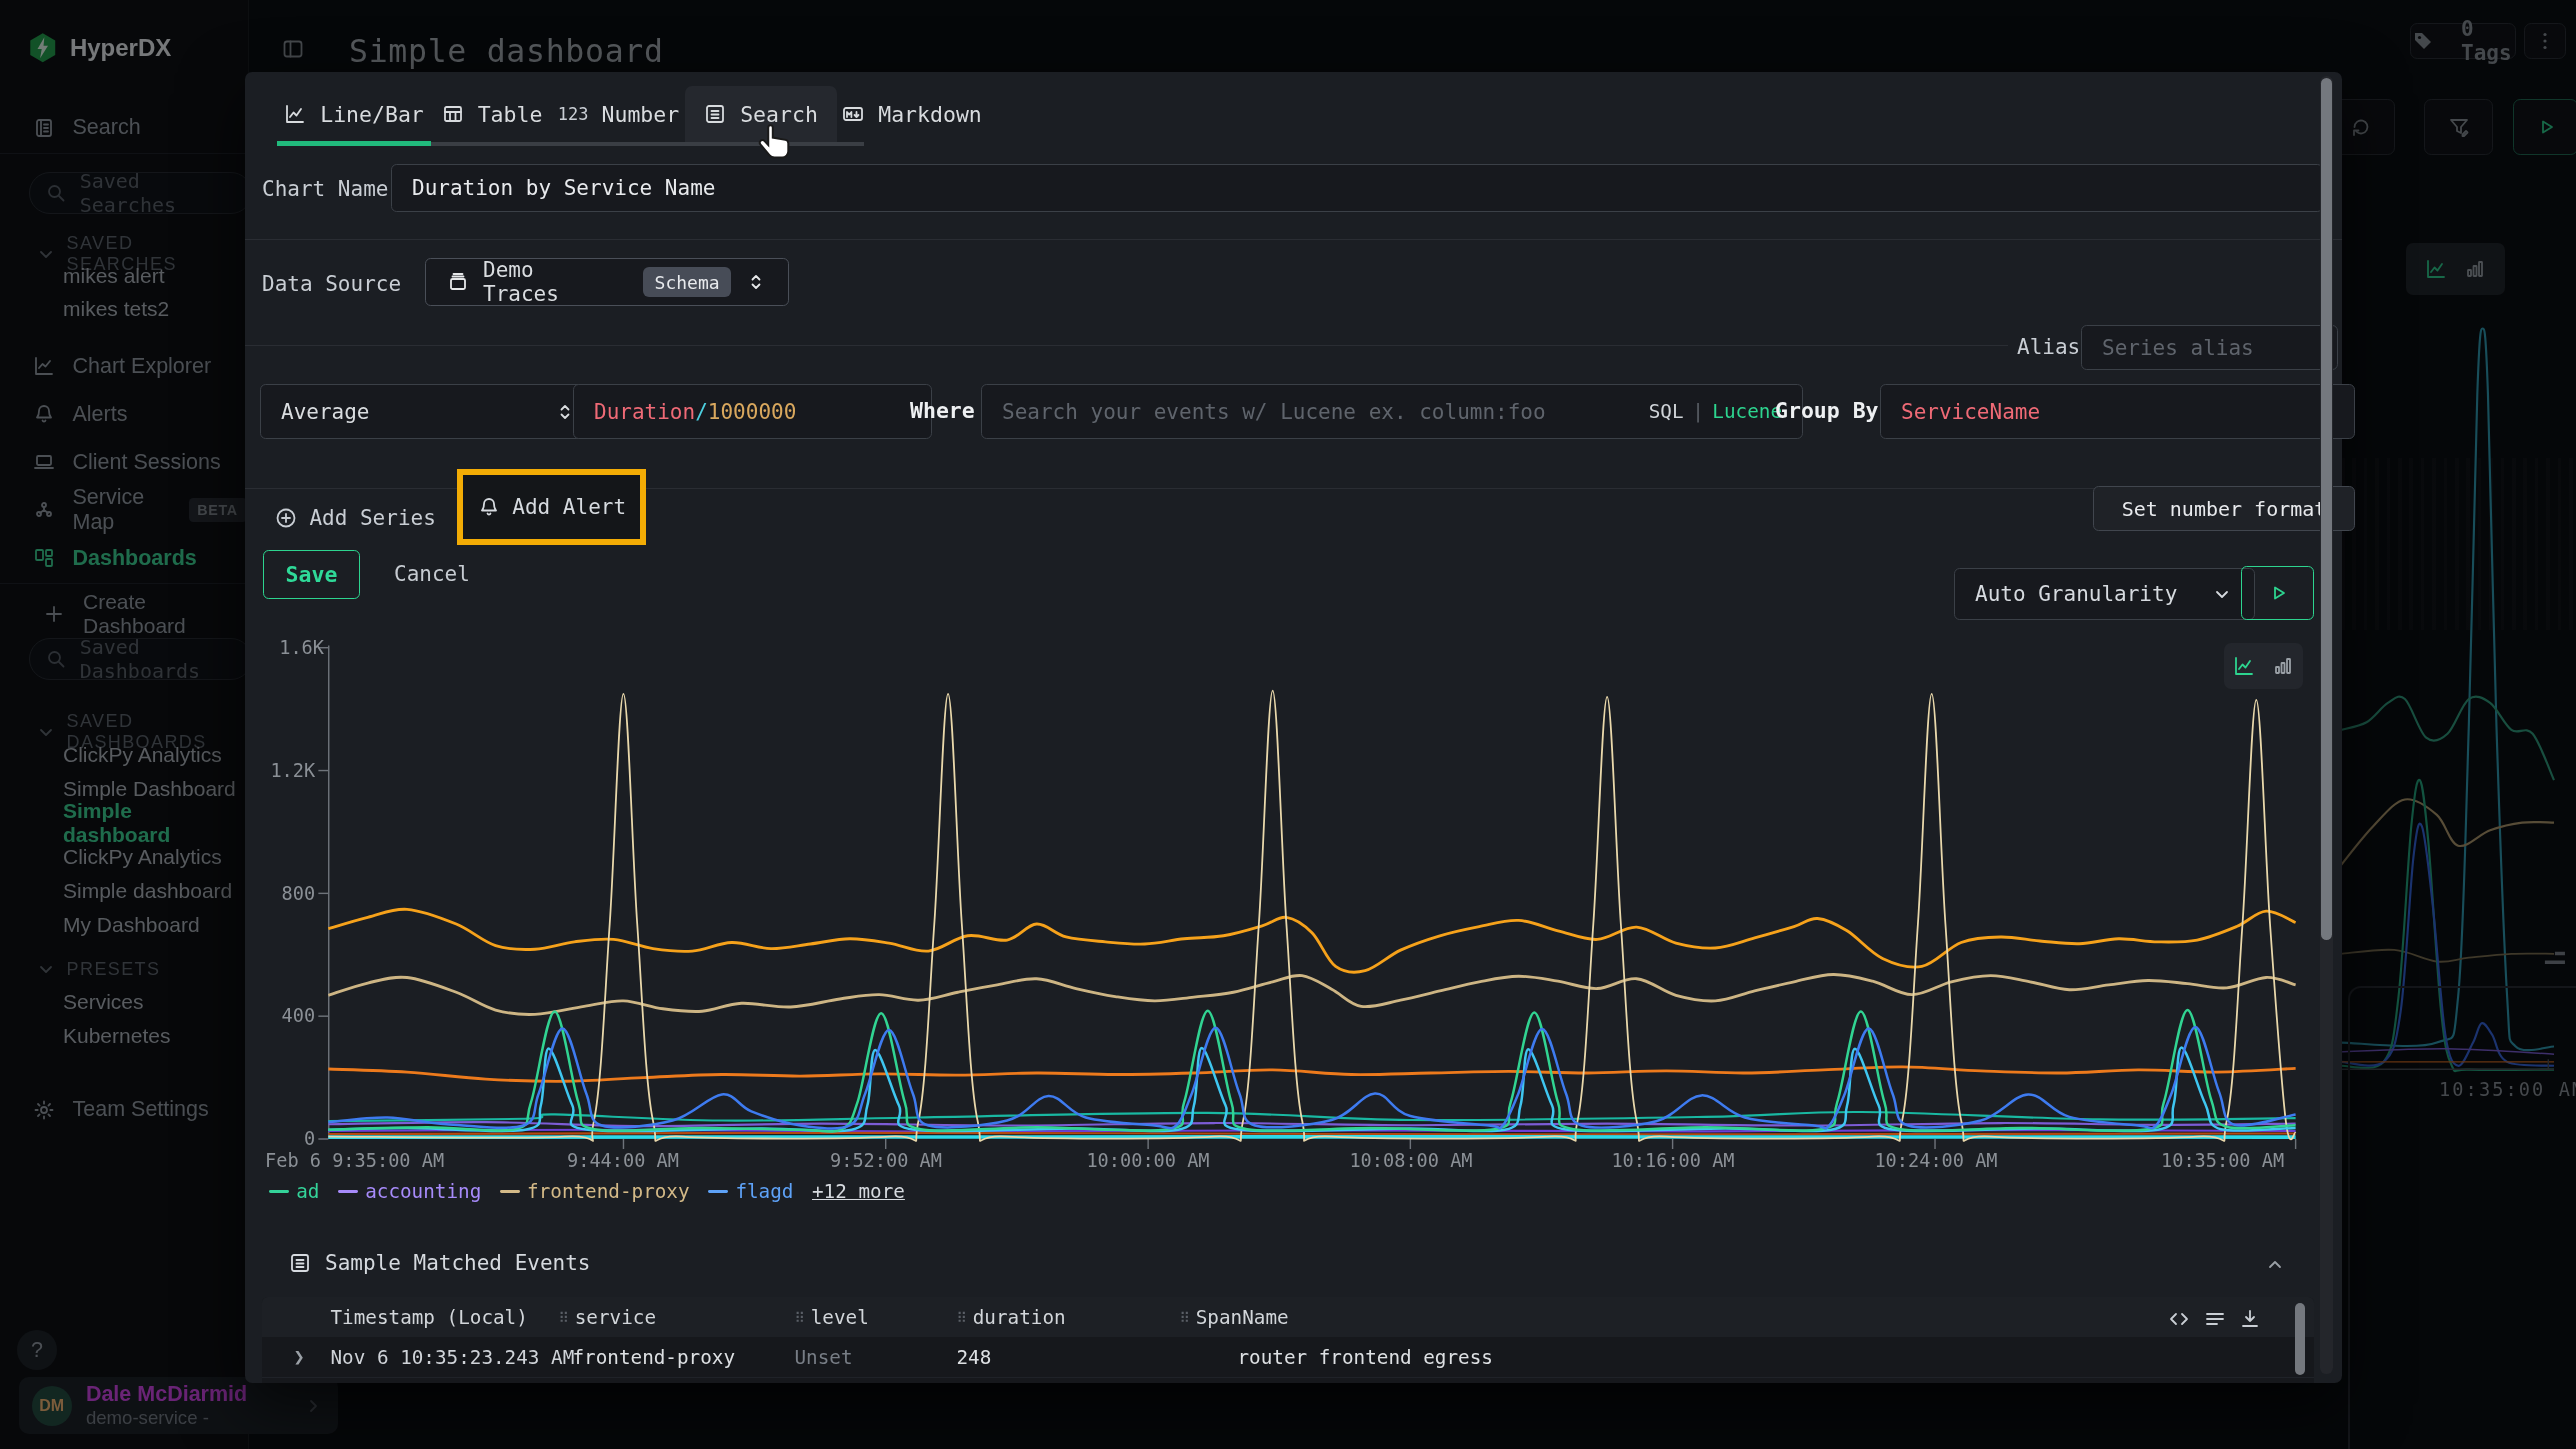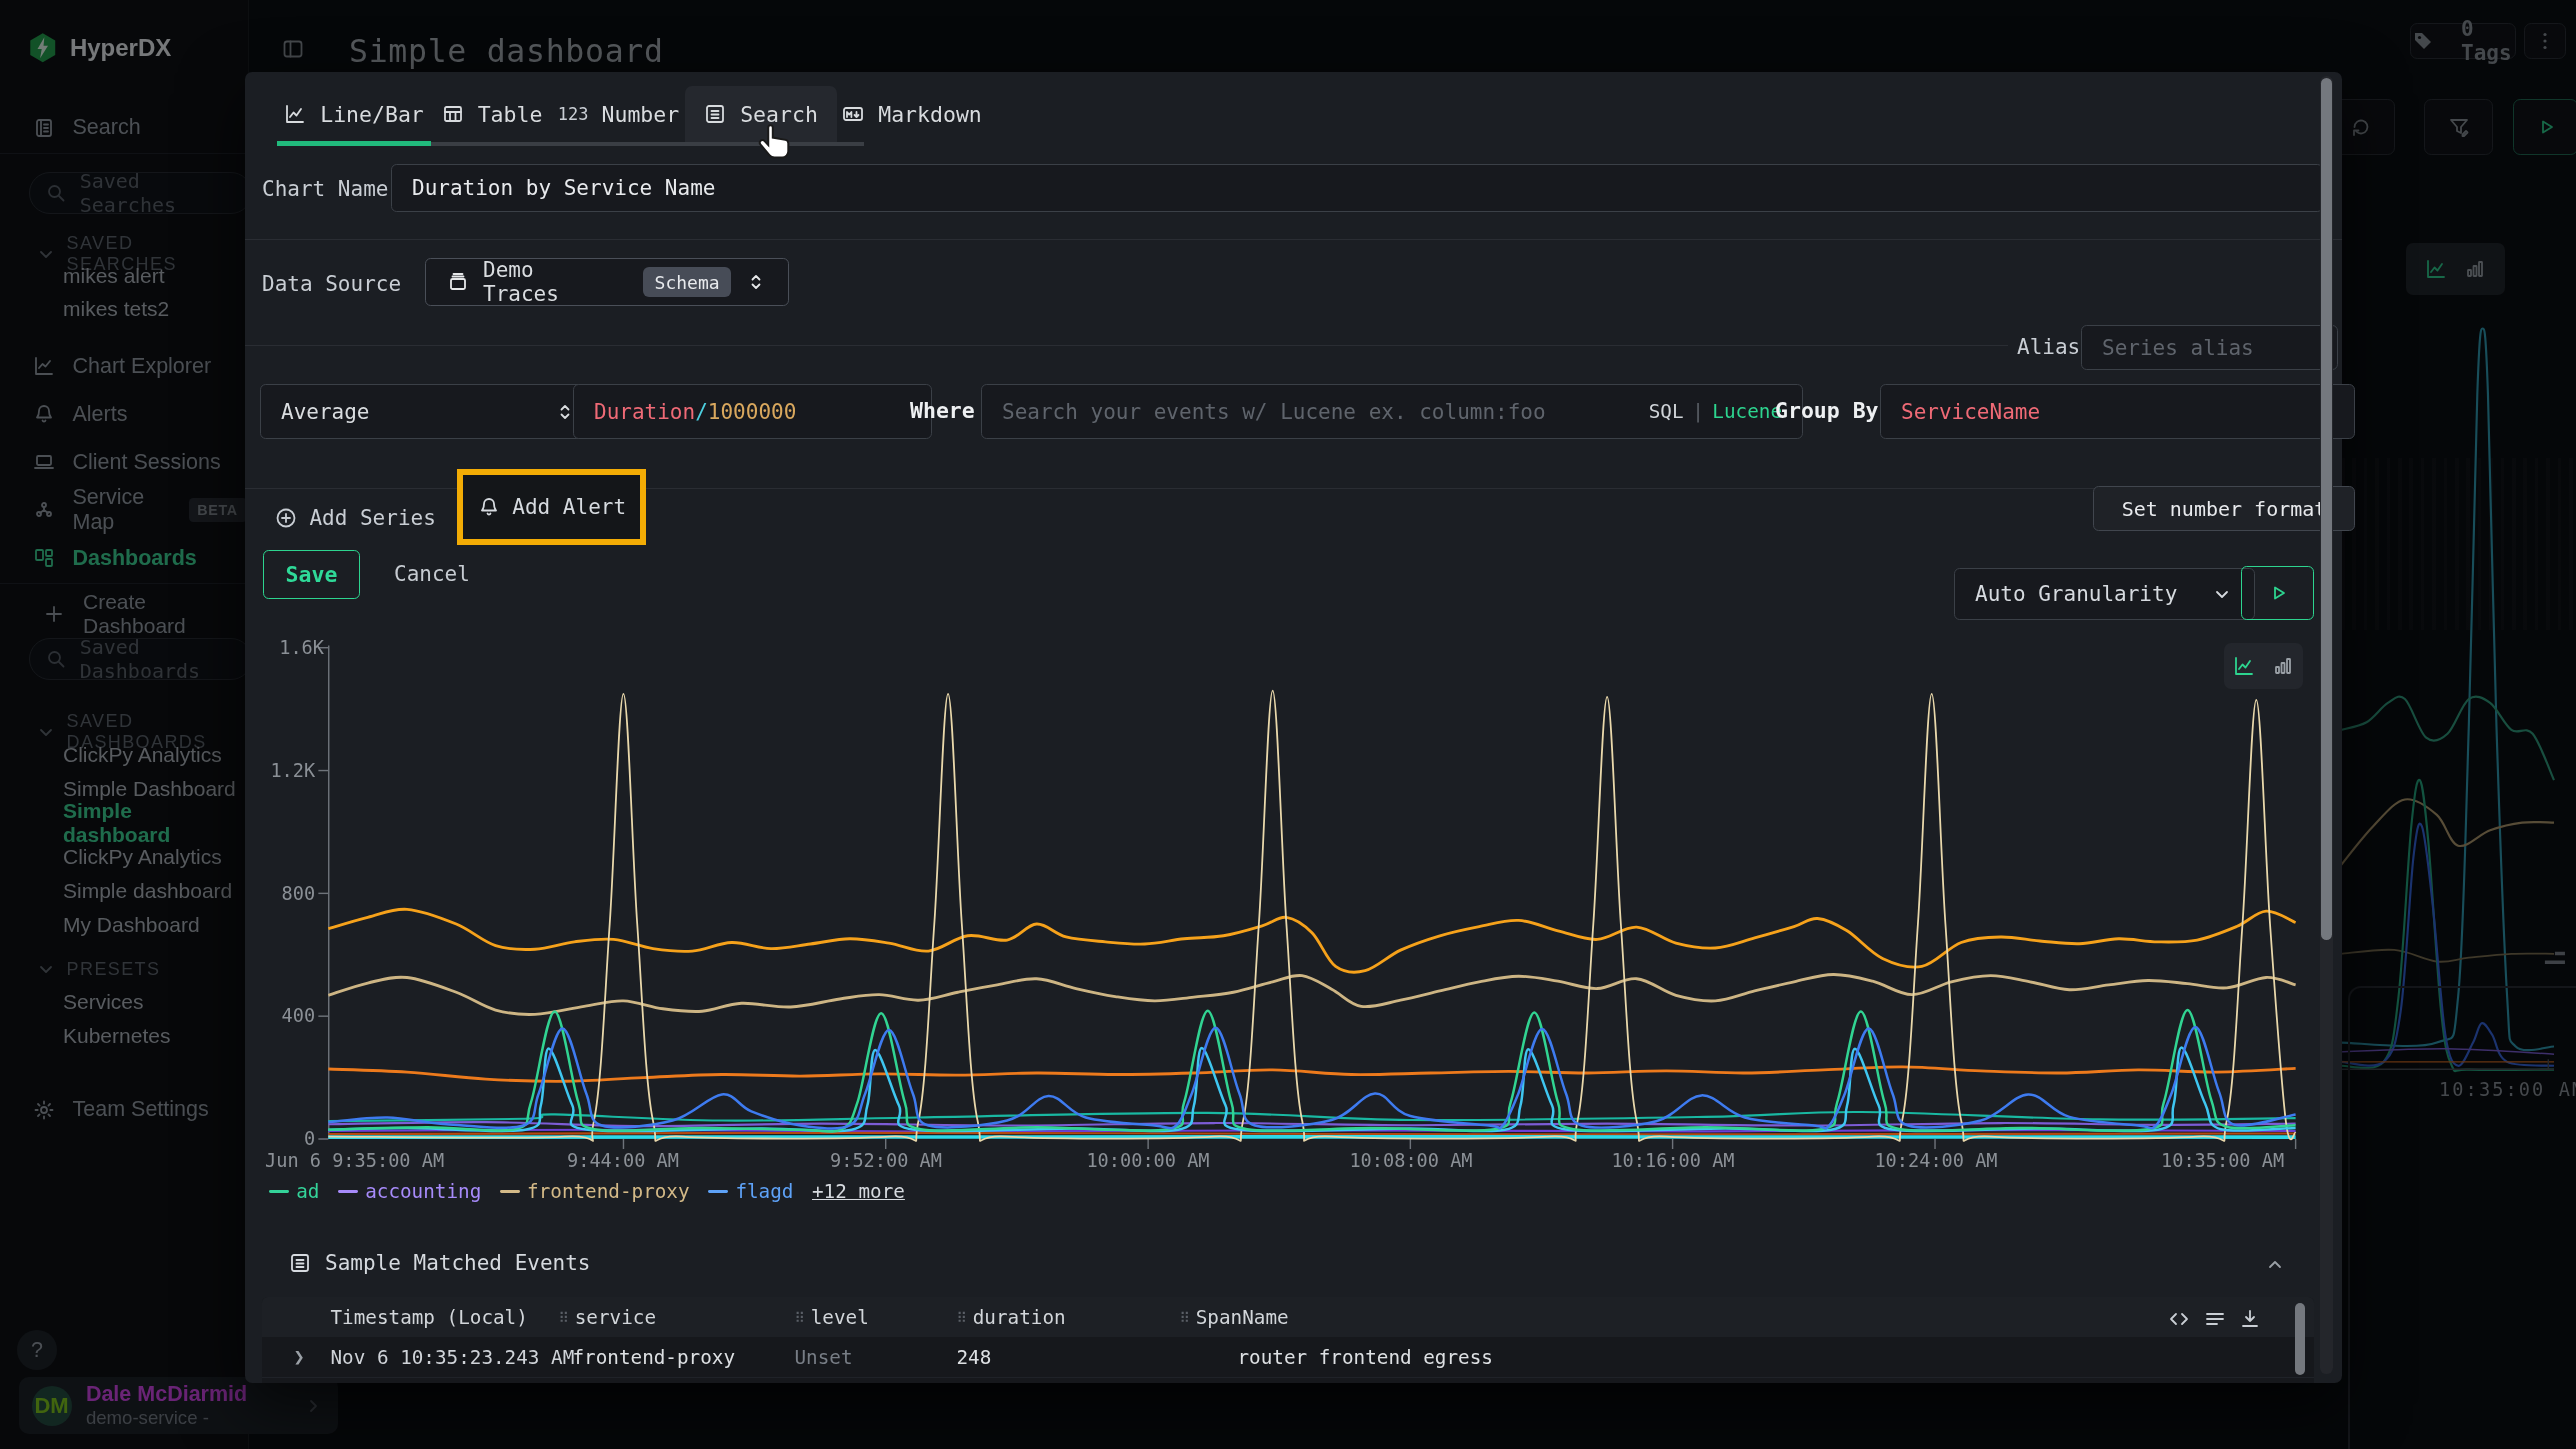--- a/index.html
+++ b/index.html
@@ -20,22 +20,22 @@
   .sect{display:flex;align-items:center;gap:8.6px;color:#61666e;font-family:"Liberation Sans",sans-serif;
         font-size:18px;letter-spacing:1.4px;}
   .slist div{height:33px;display:flex;align-items:center;color:#b3b8bf;font-family:"Liberation Sans",sans-serif;font-size:21px;cursor:default;}
   .slist div.active{color:#3ddc97;font-weight:bold;}
   .beta{background:#26292f;color:#8b9096;font-size:14.3px;letter-spacing:0.7px;padding:3.6px 8.6px;border-radius:4.3px;font-weight:bold;}
   .divline{height:1.4px;background:#1c1f24;}
   .helpc{width:40px;height:40px;border-radius:50%;background:#1d2025;color:#9aa0a8;display:flex;
          align-items:center;justify-content:center;font-size:21.5px;font-family:"Liberation Sans",sans-serif;}
   .userchip{left:18.6px;top:1377px;width:293px;height:57px;background:#1b1e23;border-radius:10px;
             display:flex;align-items:center;gap:14.3px;padding:0 13px;}
-  .avatar{width:40px;height:40px;border-radius:50%;background:#234b3e;color:#84cc16;display:flex;
-          align-items:center;justify-content:center;font-size:22px;font-weight:bold;font-family:"Liberation Sans",sans-serif;}
+  .avatar{width:40px;height:40px;border-radius:50%;background:#234b3e;color:#fdba74;display:flex;
+          align-items:center;justify-content:center;font-size:16px;font-weight:bold;font-family:"Liberation Sans",sans-serif;}
   .uname{font-family:"Liberation Sans",sans-serif;font-weight:bold;font-size:21.5px;color:#d946ef;line-height:1.15;}
   .uorg{font-family:"Liberation Sans",sans-serif;font-size:18.6px;color:#787e86;}
   
   .title{left:349px;top:33px;font-size:31.5px;color:#aeb3b9;letter-spacing:0.7px;}
   .btn-ghost{border:1.4px solid #282b31;border-radius:7.2px;background:#0d0e11;color:#8b9096;
              display:flex;align-items:center;justify-content:center;gap:26px;font-size:21px;font-weight:bold;}
   .bgpanel{border-top:2.1px solid #26292e;border-left:2.1px solid #26292e;border-radius:13px 0 0 0;}
   
   .overlay{left:0;top:0;width:2576px;height:1450px;background:rgba(4,5,7,0.52);z-index:5;}
   .modal{left:245px;top:72px;width:2097px;height:1311px;background:#1b1e23;border-radius:7.2px;
@@ -613,21 +613,21 @@
     <div class="scrollthumb a" style="left:0.7px;top:1.4px;width:11.4px;height:862px;"></div>
   </div>
 <div id="yTicks">
       <div class="a ticklbl" style="position: absolute; left: 7.2px; top: 1056px; width: 63px; text-align: right;">0</div>
       <div class="a ticklbl" style="position: absolute; left: 7.2px; top: 933px; width: 63px; text-align: right;">400</div>
       <div class="a ticklbl" style="position: absolute; left: 7.2px; top: 811px; width: 63px; text-align: right;">800</div>
       <div class="a ticklbl" style="position: absolute; left: 7.2px; top: 688px; width: 63px; text-align: right;">1.2K</div>
       <div class="a ticklbl" style="position: absolute; left: 16px; top: 565px; width: 63px; text-align: right;">1.6K</div>
     </div>
     <div id="xTicks">
-      <div class="a ticklbl" style="position: absolute; top: 1078px; left: 20px;">Jun 6 9:35:00 AM</div>
+      <div class="a ticklbl" style="position: absolute; top: 1078px; left: 20px;">Feb 6 9:35:00 AM</div>
       <div class="a ticklbl" style="position: absolute; top: 1078px; left: 378px; transform: translateX(-50%);">9:44:00 AM</div>
       <div class="a ticklbl" style="position: absolute; top: 1078px; left: 641px; transform: translateX(-50%);">9:52:00 AM</div>
       <div class="a ticklbl" style="position: absolute; top: 1078px; left: 903px; transform: translateX(-50%);">10:00:00 AM</div>
       <div class="a ticklbl" style="position: absolute; top: 1078px; left: 1166px; transform: translateX(-50%);">10:08:00 AM</div>
       <div class="a ticklbl" style="position: absolute; top: 1078px; left: 1428px; transform: translateX(-50%);">10:16:00 AM</div>
       <div class="a ticklbl" style="position: absolute; top: 1078px; left: 1691px; transform: translateX(-50%);">10:24:00 AM</div>
       <div class="a ticklbl" style="position: absolute; top: 1078px; right: 45px; left: 1916px; transform: translateX(0px);">10:35:00 AM</div>
     </div>
   </section>
 

